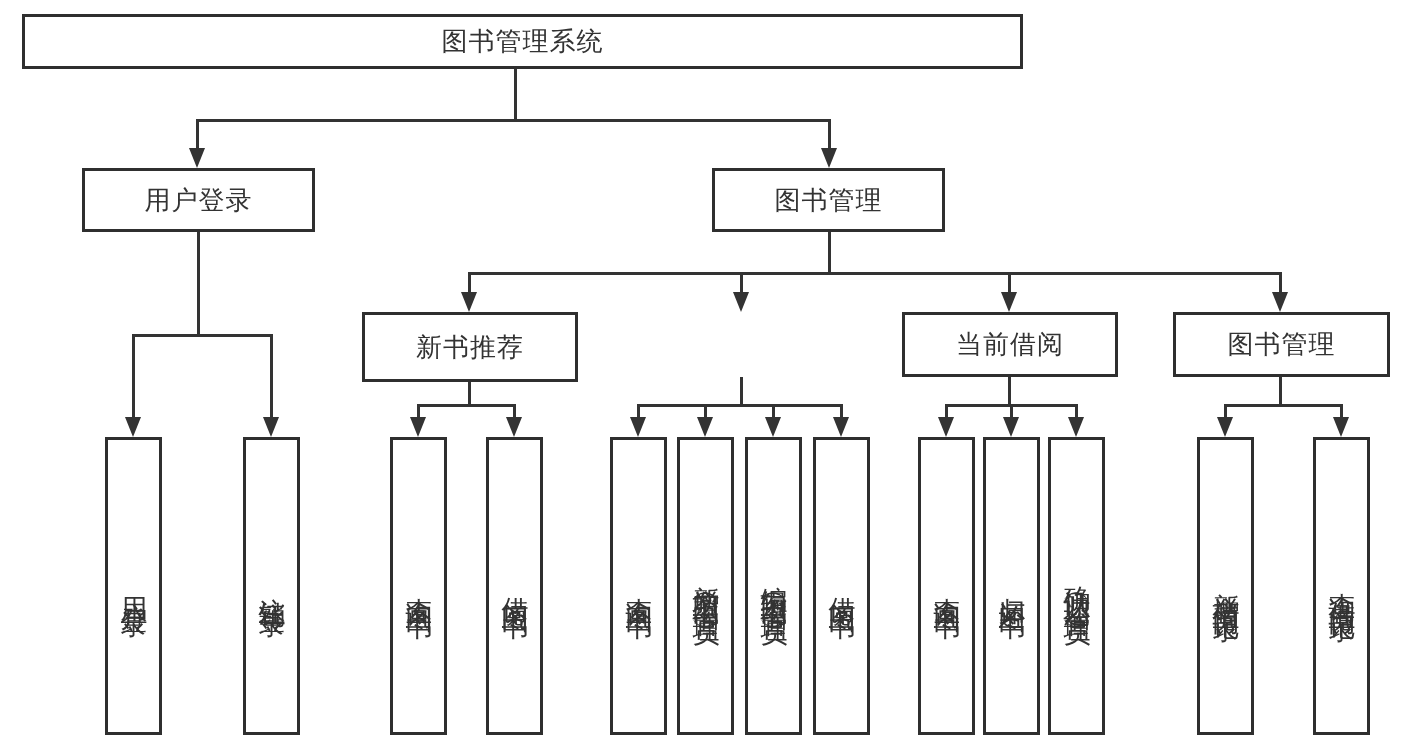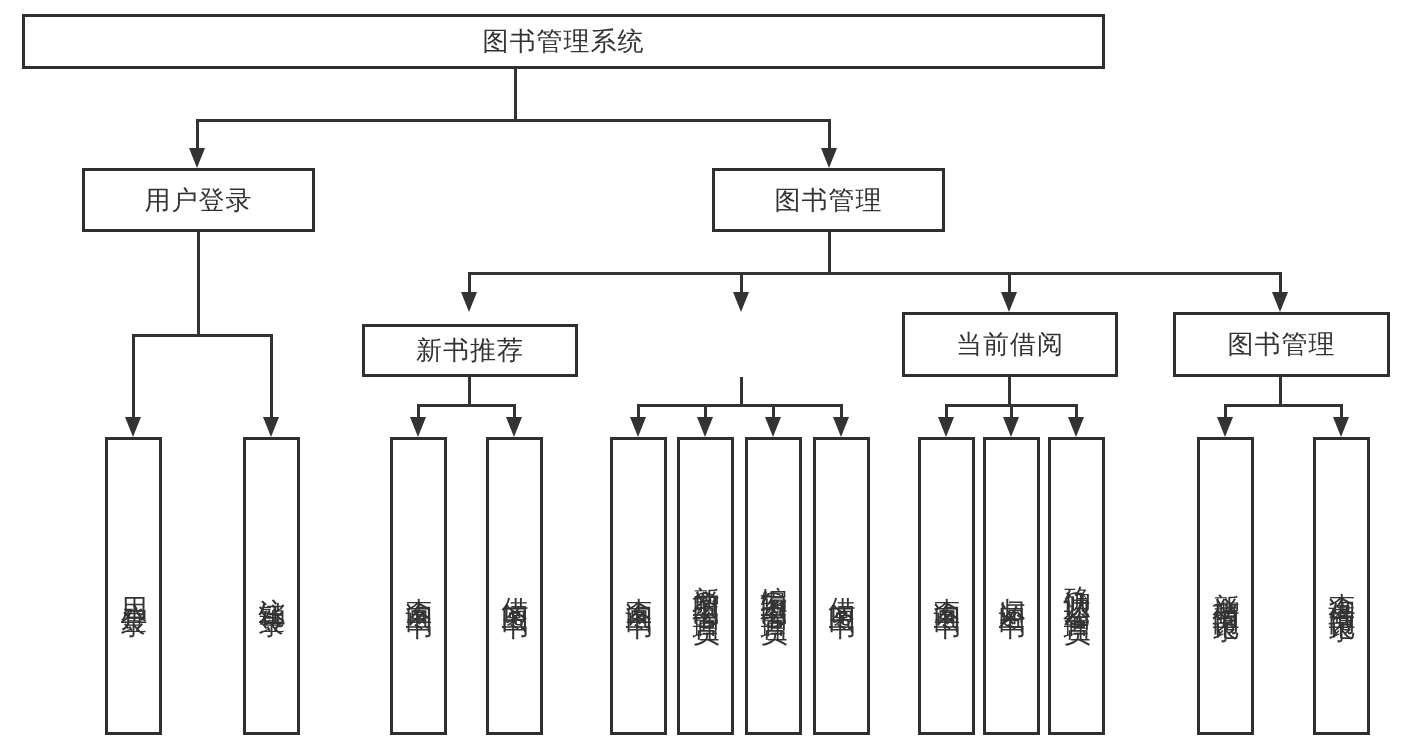--- a/index.html
+++ b/index.html
@@ -28,32 +28,32 @@
   .watermark{
     position:absolute;top:713px;right:5px;z-index:5;
     font-size:23px;letter-spacing:1px;color:#b4b4b4;opacity:.95;
   }
 </style>
 </head>
 <body>
 
 <div id="canvas">
 
-  <div class="box" style="left:22px;top:14px;width:1083px;height:55px">
+  <div class="box" style="left:22px;top:14px;width:1001px;height:55px">
     <span>图书管理系统</span>
   </div>
 
   <div class="box" style="left:82px;top:168px;width:233px;height:64px">
     <span>用户登录</span>
   </div>
   <div class="box" style="left:712px;top:168px;width:233px;height:64px">
     <span>图书管理</span>
   </div>
 
-  <div class="box" style="left:362px;top:324px;width:216px;height:53px">
+  <div class="box" style="left:362px;top:312px;width:216px;height:70px">
     <span>新书推荐</span>
   </div>
   <div class="box" style="left:902px;top:312px;width:216px;height:65px">
     <span>当前借阅</span>
   </div>
   <div class="box" style="left:1173px;top:312px;width:217px;height:65px">
     <span>图书管理</span>
   </div>
 
   <div class="box vbox" style="left:105px">

